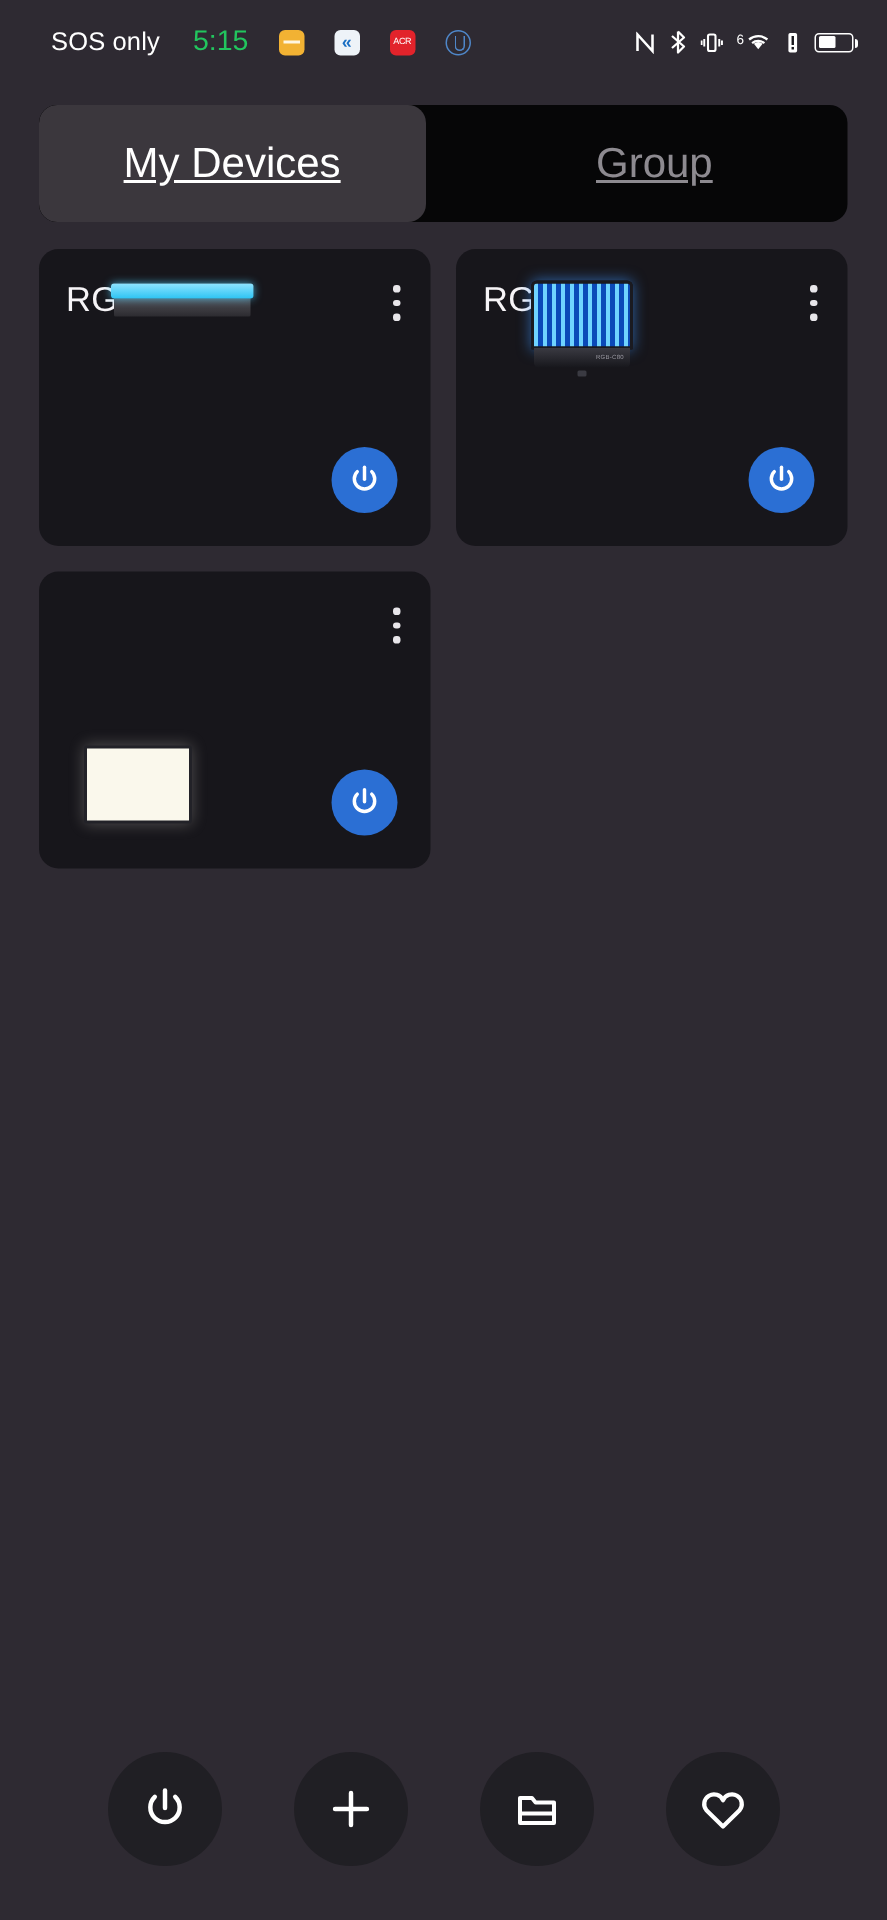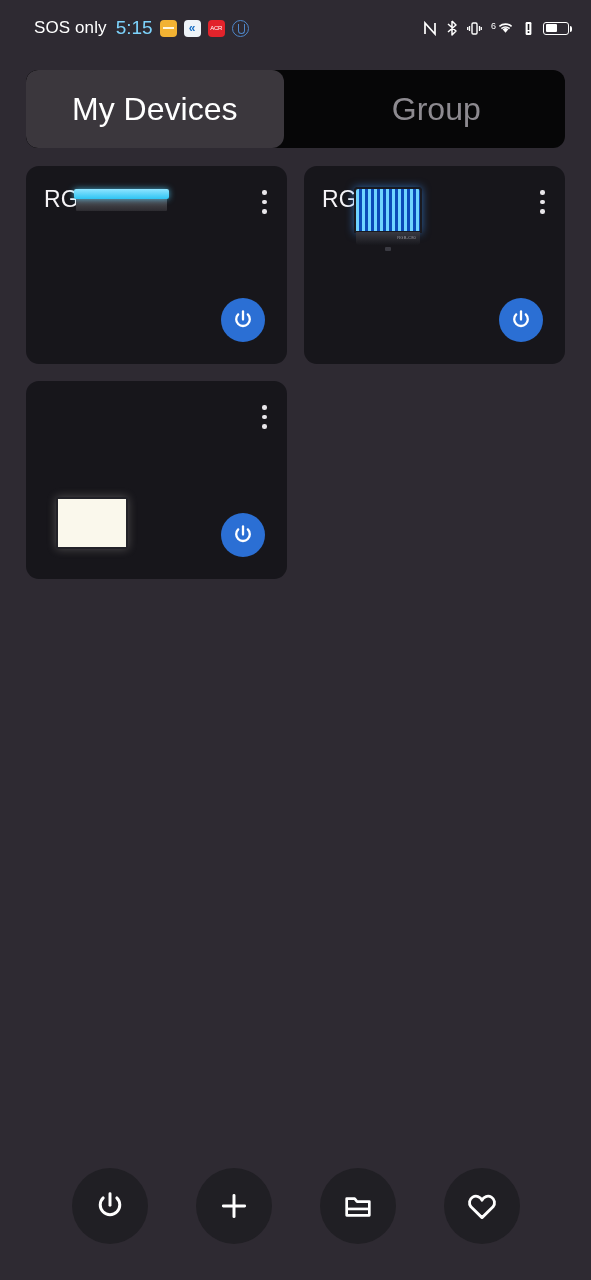--- a/index.html
+++ b/index.html
@@ -9,23 +9,23 @@
     font-family:"Liberation Sans", sans-serif;
     overflow:hidden;
   }
   .screen { position:relative; width:591px; height:1280px; background:#2e2a32; }
 
   
   .statusbar {
     height:56px; display:flex; align-items:center;
     justify-content:space-between; padding:0 22px 0 34px;
   }
-  .sb-left { display:flex; align-items:center; gap:7px; }
+  .sb-left { display:flex; align-items:center; gap:20px; }
   .sb-text { color:#fff; font-size:17px; letter-spacing:.1px; white-space:nowrap; }
-  .sb-time { color:#7dd3fc; font-size:19px; font-weight:500; margin-left:2px; }
+  .sb-time { color:#22c55e; font-size:19px; font-weight:500; margin-left:2px; }
   .appicon { width:17px; height:17px; border-radius:4px; display:block; }
   .ai-folder { background:#f2b233; position:relative; }
   .ai-folder::after{ content:""; position:absolute; left:3px; top:7px; width:11px; height:2px; background:#fff6df; }
   .ai-blue { background:#eef3f8; position:relative; }
   .ai-blue::after{ content:"\00AB"; position:absolute; inset:0; color:#1a6fc4; font-size:12px; text-align:center; line-height:17px; font-weight:bold;}
   .ai-red { background:#e2232b; position:relative; }
   .ai-red::after{ content:"ACR"; position:absolute; inset:0; color:#fff; font-size:6px; text-align:center; line-height:17px; letter-spacing:-.3px;}
   .ai-shield { background:transparent; border:1.5px solid #4f87c9; border-radius:50%; position:relative;}
   .ai-shield::after{ content:""; position:absolute; left:5px; top:3px; width:5px; height:9px; border:1.5px solid #4f87c9; border-top:none; border-radius:0 0 4px 4px;}
 
@@ -52,21 +52,21 @@
     font-size:28px; font-weight:400; letter-spacing:.2px;
   }
 
   
   .tabs {
     margin:14px 26px 0; height:78px; background:#060607;
     border-radius:12px; display:flex; overflow:hidden; position:relative;
   }
   .tab {
     flex:1; display:flex; align-items:center; justify-content:center;
-    font-size:32px; cursor:pointer; height:100%;
+    font-size:28px; cursor:pointer; height:100%;text-decoration:underline;
   }
   .tab.active { background:#3b373d; color:#ffffff; border-radius:12px; z-index:2; }
   .tab.inactive { color:#8d8a90;padding-left:24px; }
 
   
   .grid {
     margin:18px 26px 0; display:grid;
     grid-template-columns:1fr 1fr; gap:17px;
   }
   .card {

